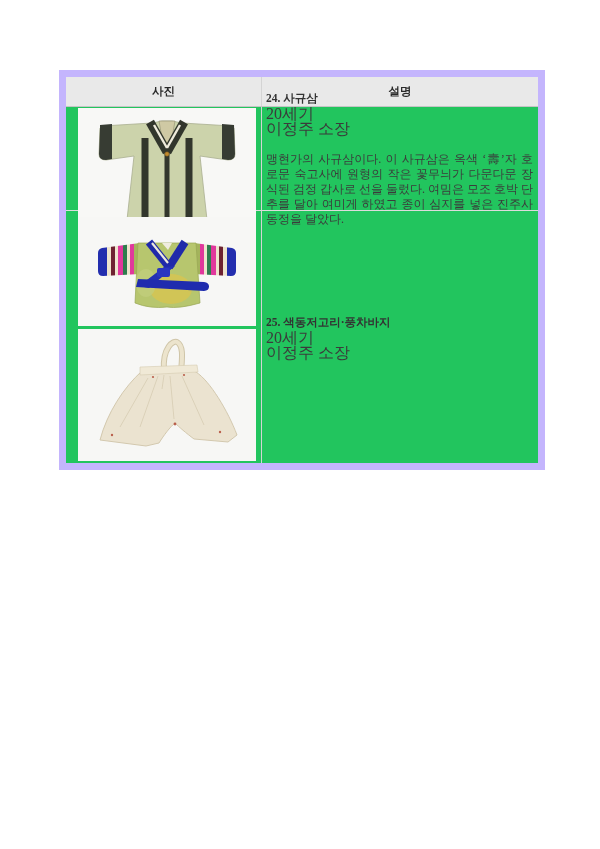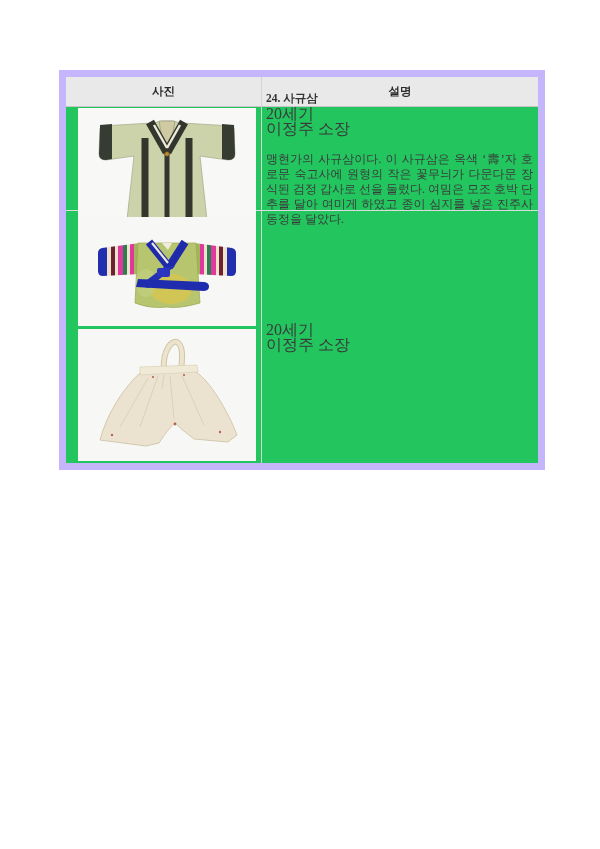--- a/index.html
+++ b/index.html
@@ -176,19 +176,20 @@
               <circle cx="97" cy="95" r="1.4"></circle>
               <circle cx="34" cy="106" r="1.2"></circle>
               <circle cx="142" cy="103" r="1.2"></circle>
               <circle cx="75" cy="48" r="1.1"></circle>
               <circle cx="106" cy="46" r="1.1"></circle>
             </g>
           </svg>
         </div>
       </div>
       <div class="col-desc desc-cell">
+        <div class="item-title">25. 색동저고리·풍차바지</div>
         <div class="item-meta">20세기</div>
         <div class="item-meta">이정주 소장</div>
       </div>
     </div>
 
   </div>
 </div>
 
 </body></html>

